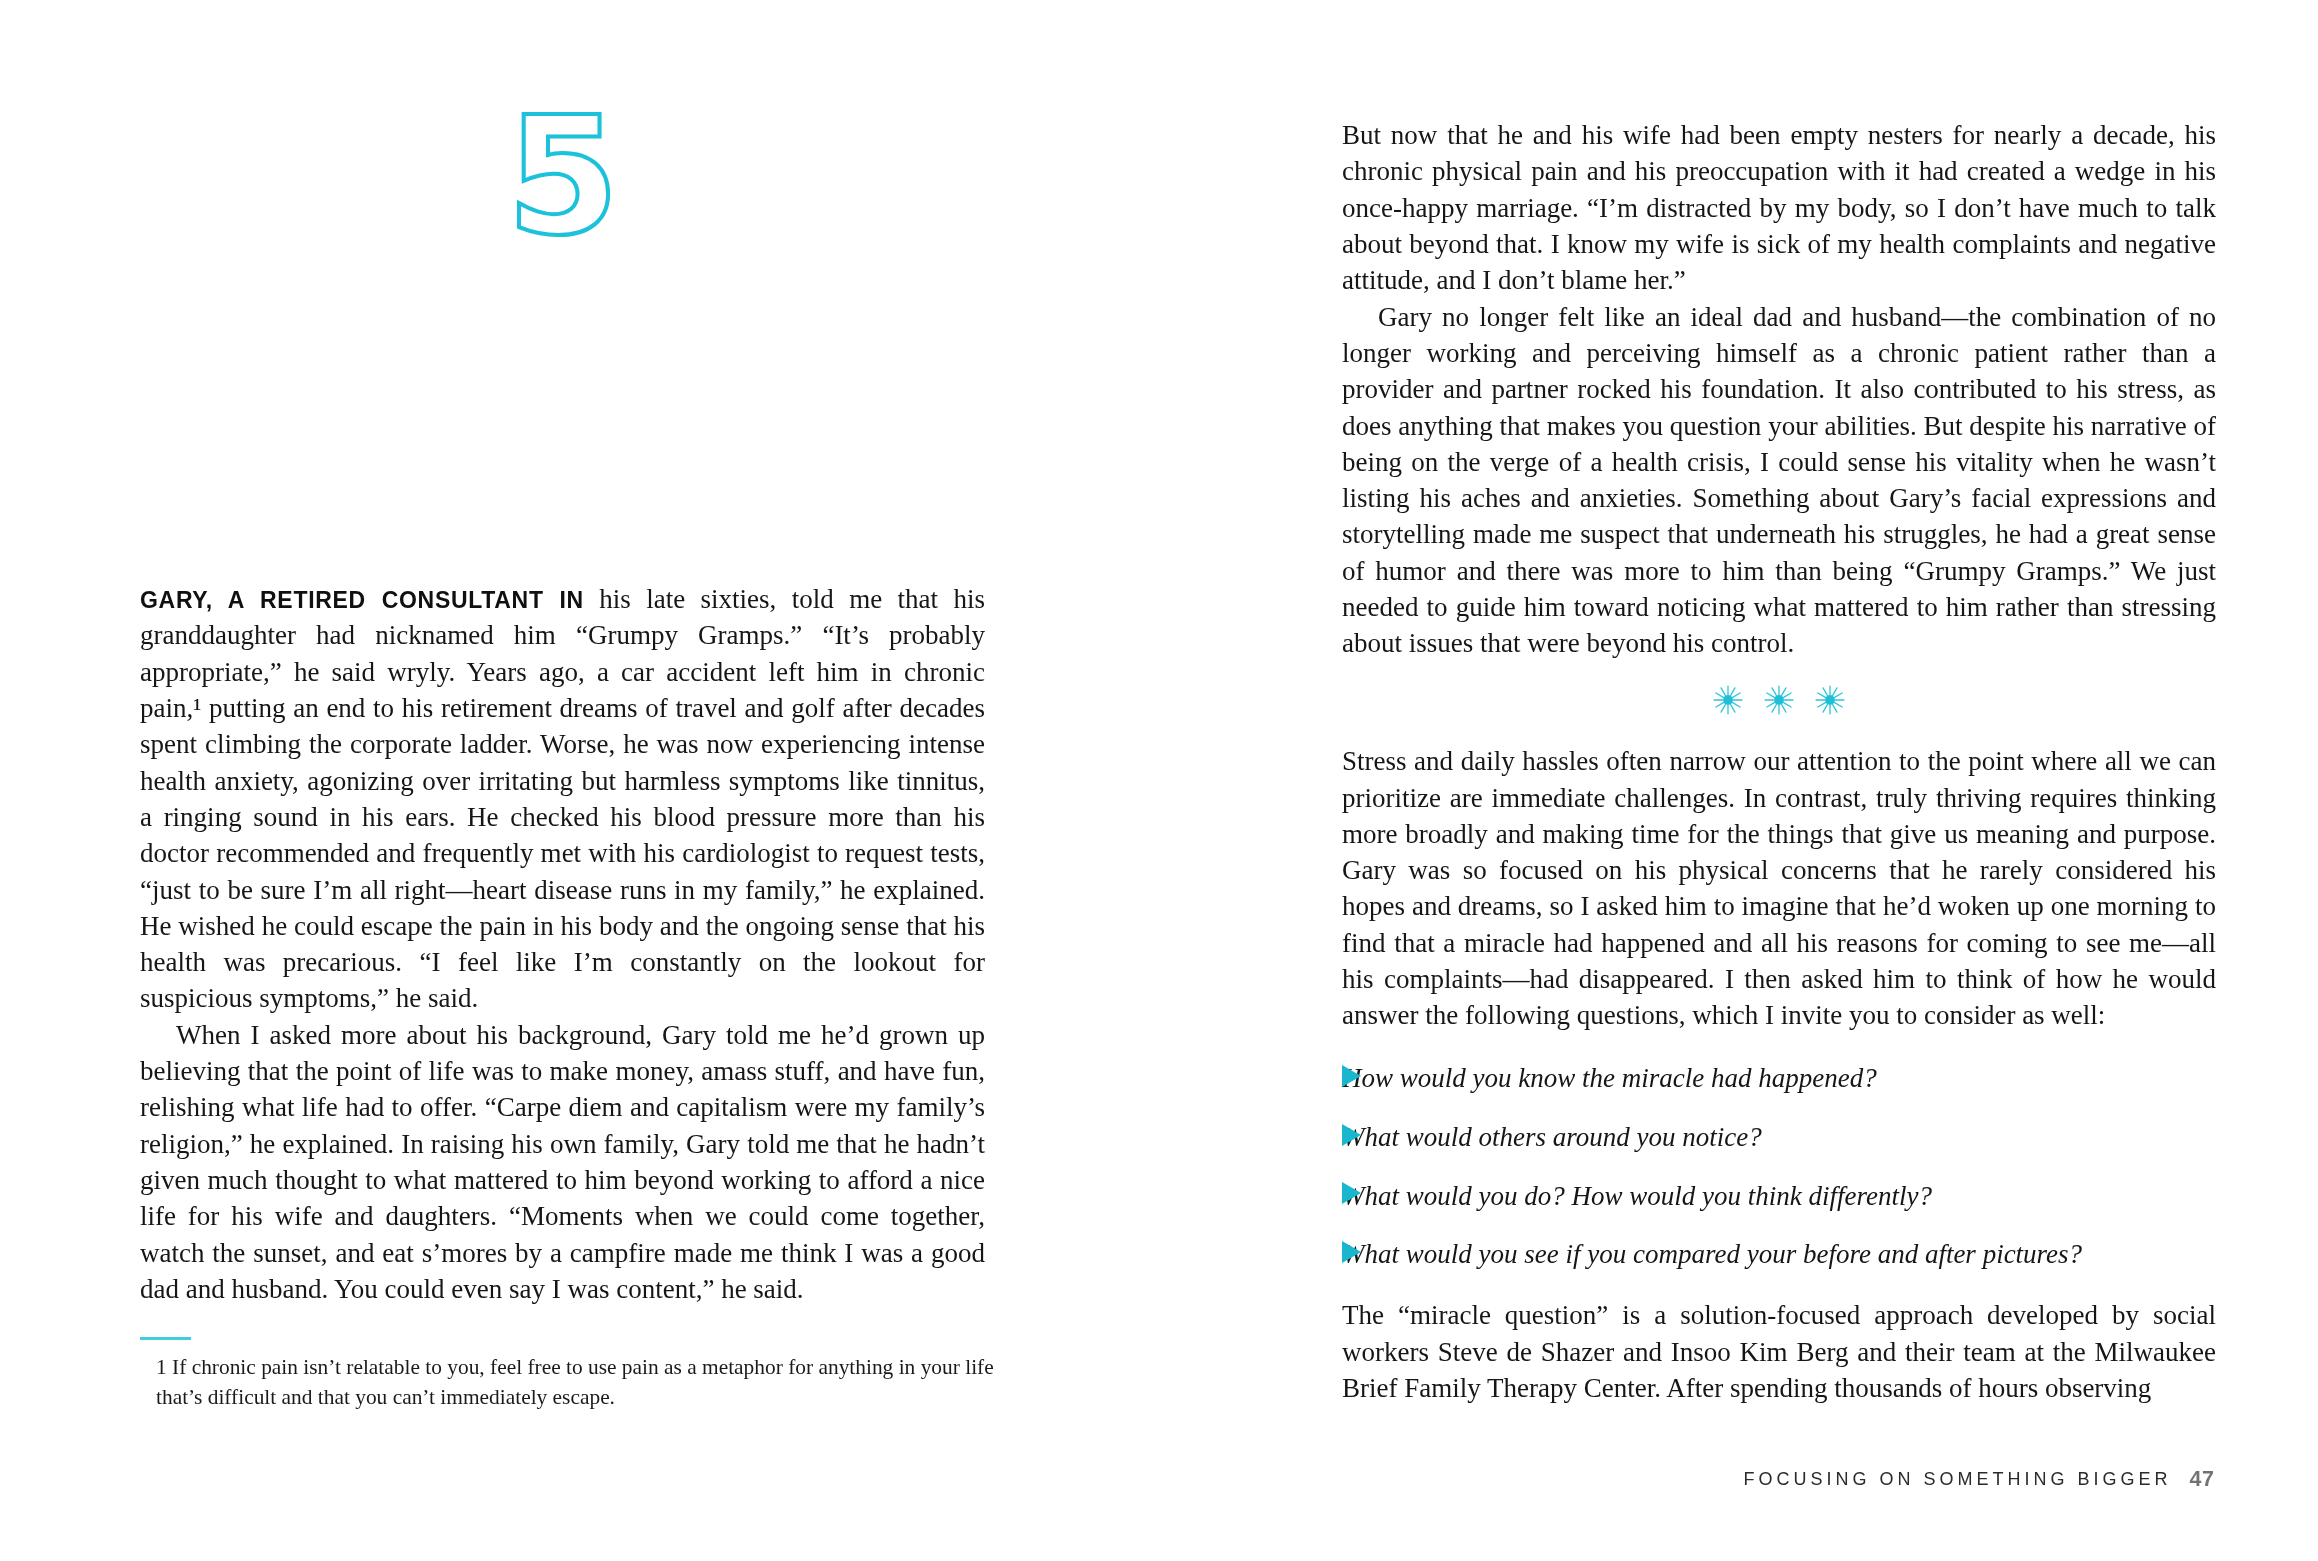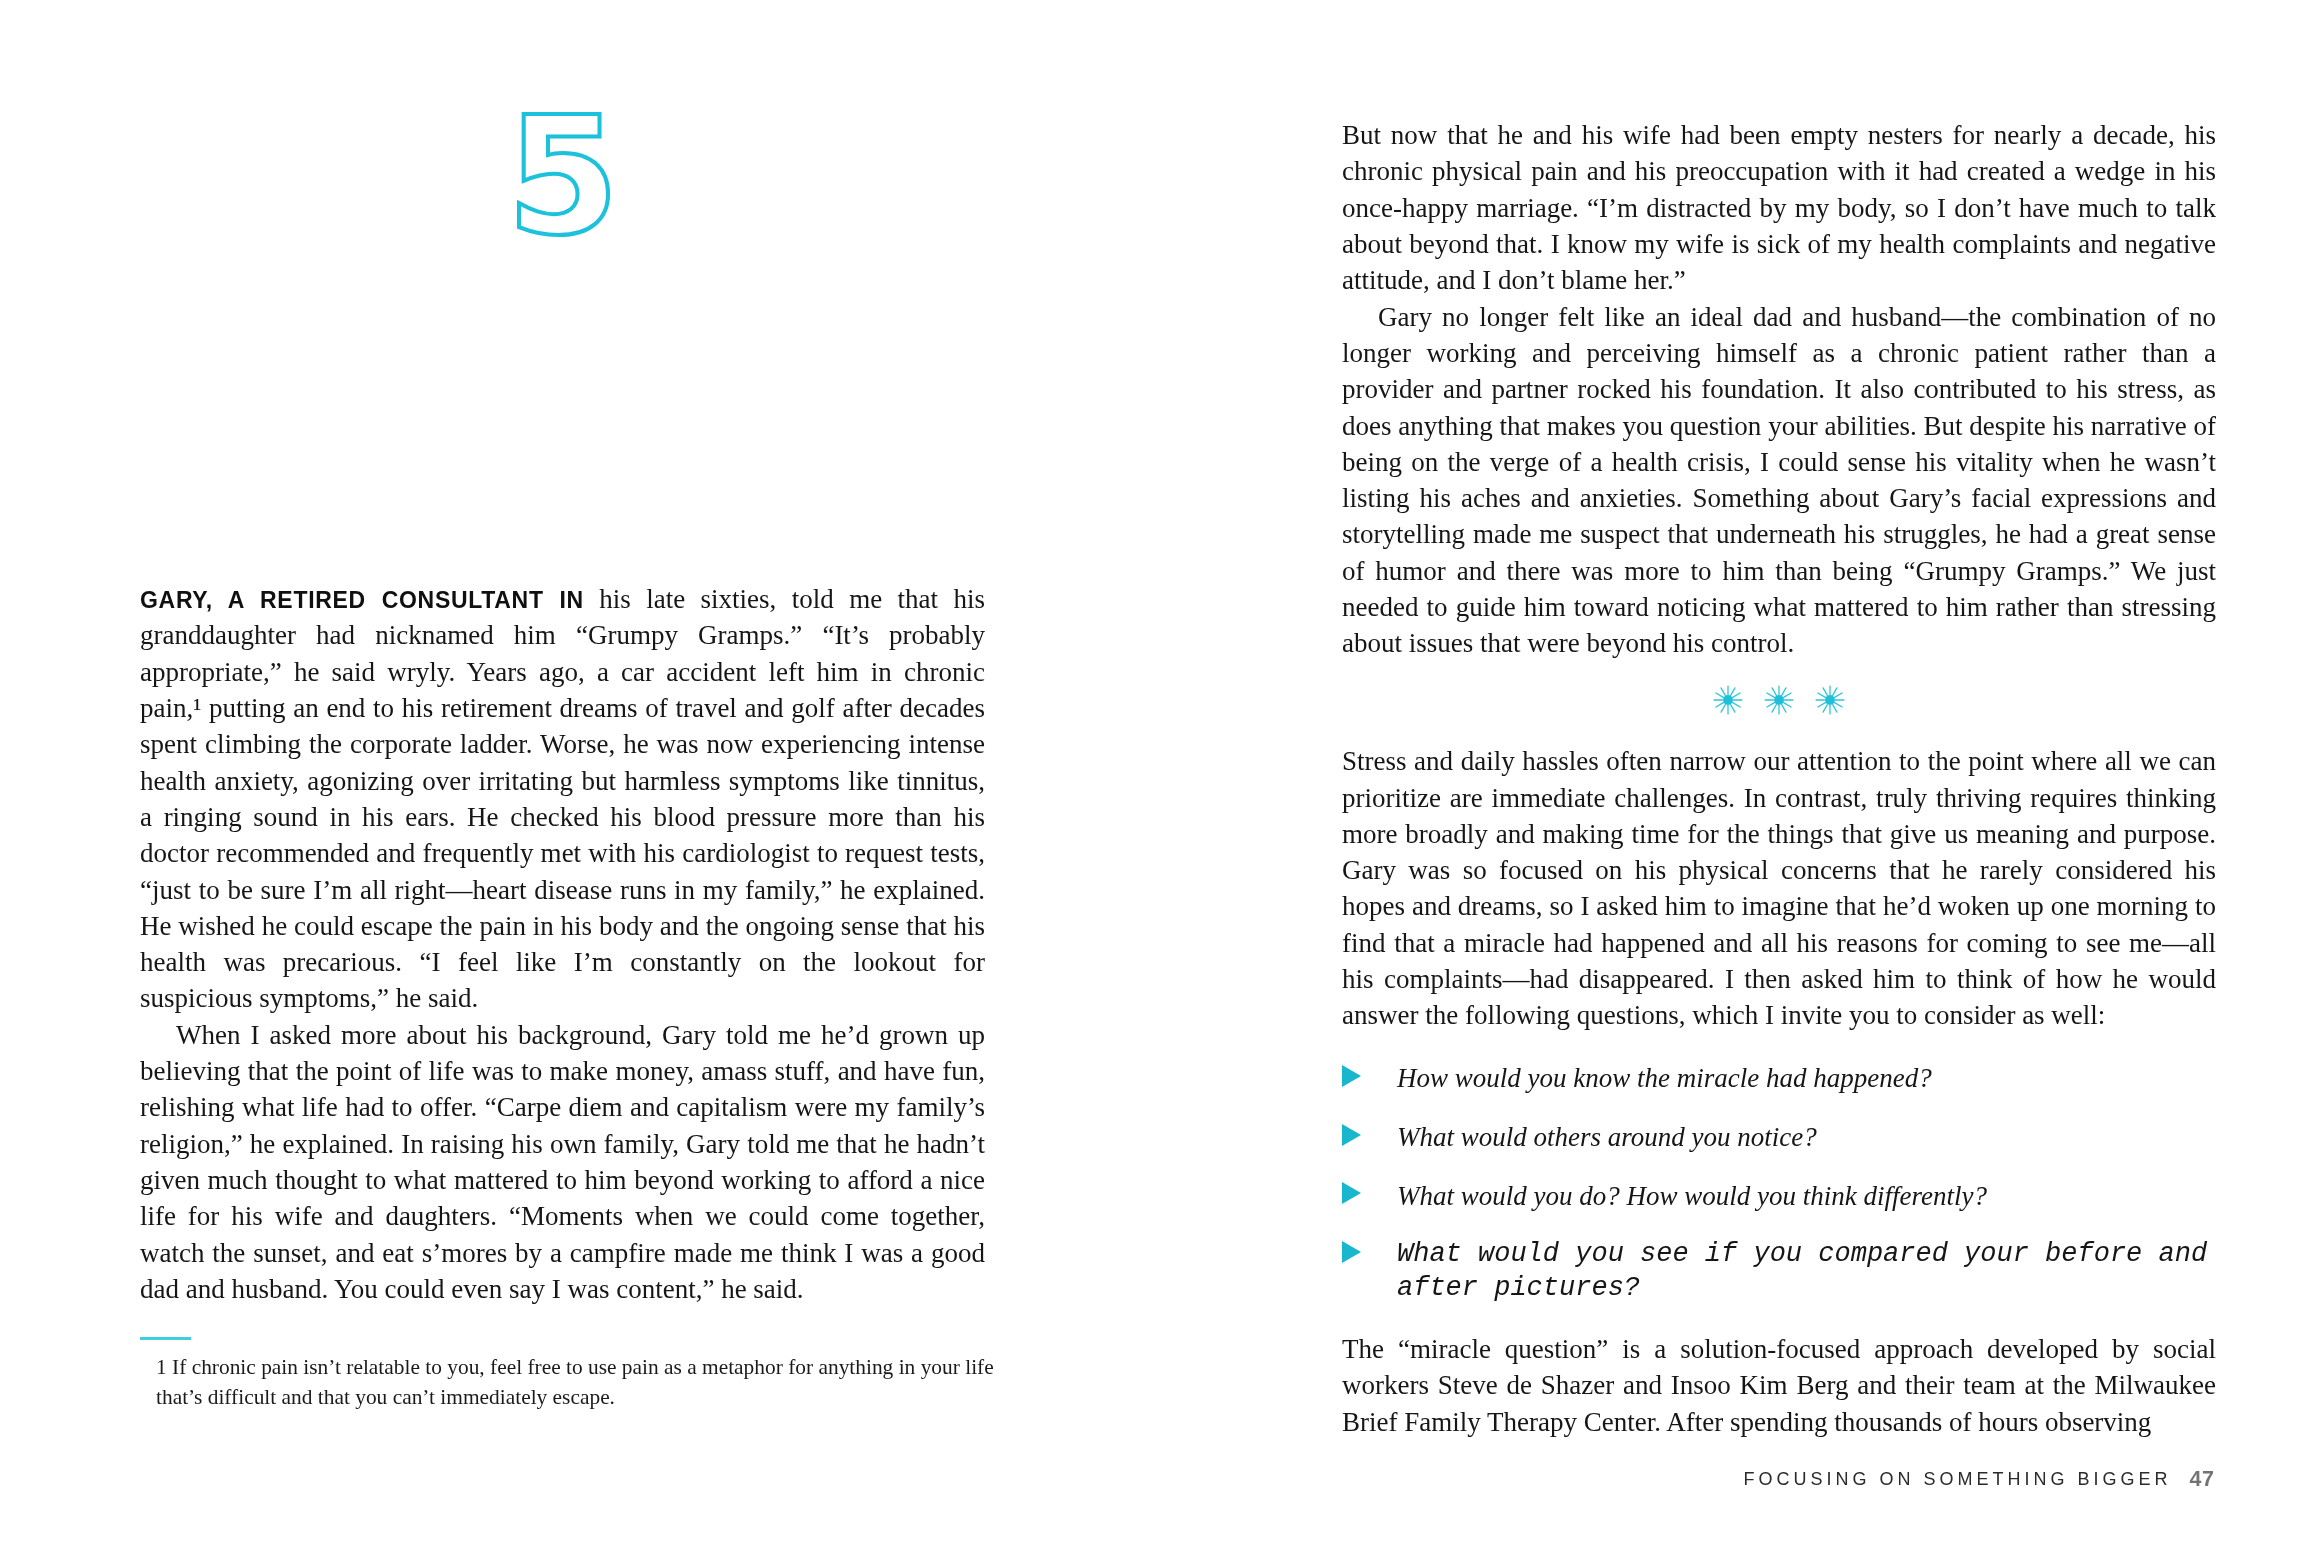--- a/index.html
+++ b/index.html
@@ -39,23 +39,23 @@
   .footnote{position:absolute;left:16px;top:1352px;width:100%;margin:0;
             font-size:21.4px;line-height:1.42;text-align:left;color:#1a1a1a;}
 
   
   .divider{display:flex;justify-content:center;align-items:center;gap:21.4px;
            margin:23px 0 28.5px 0;}
   .starburst{display:block;}
 
   
   .questions{list-style:none;margin:28.5px 0 25px 0;padding:0;}
-  .questions li{position:relative;padding-left:55px;margin:0 0 25px 0;
+  .questions li{position:relative;margin:0 0 25px 0;
                 font-style:italic;font-size:27px;line-height:1.25;color:#161616;}
-  .questions li:last-child{margin-bottom:4px;font-family:Liberation Mono, monospace;}
+  .questions li:last-child{margin-bottom:4px;}
   .tri{position:absolute;left:0;top:2.7px;width:0;height:0;
        border-left:19.6px solid #18b7cd;
        border-top:11.6px solid transparent;border-bottom:11.6px solid transparent;}
 
   
   .page-footer{position:absolute;top:1467px;right:1.8px;display:flex;
                align-items:center;gap:18px;font-family:"Liberation Sans", sans-serif;}
   .running-head{font-size:18px;letter-spacing:4px;font-weight:400;color:#2b2b2b;}
   .page-number{font-size:21.4px;font-weight:700;letter-spacing:0.4px;color:#737373;}
 </style>

